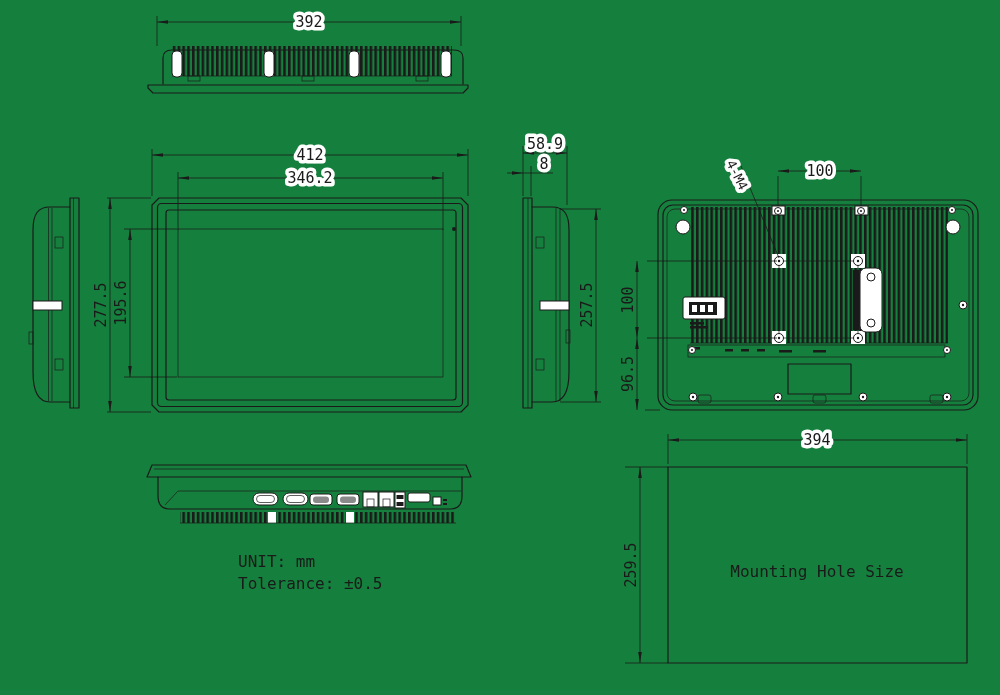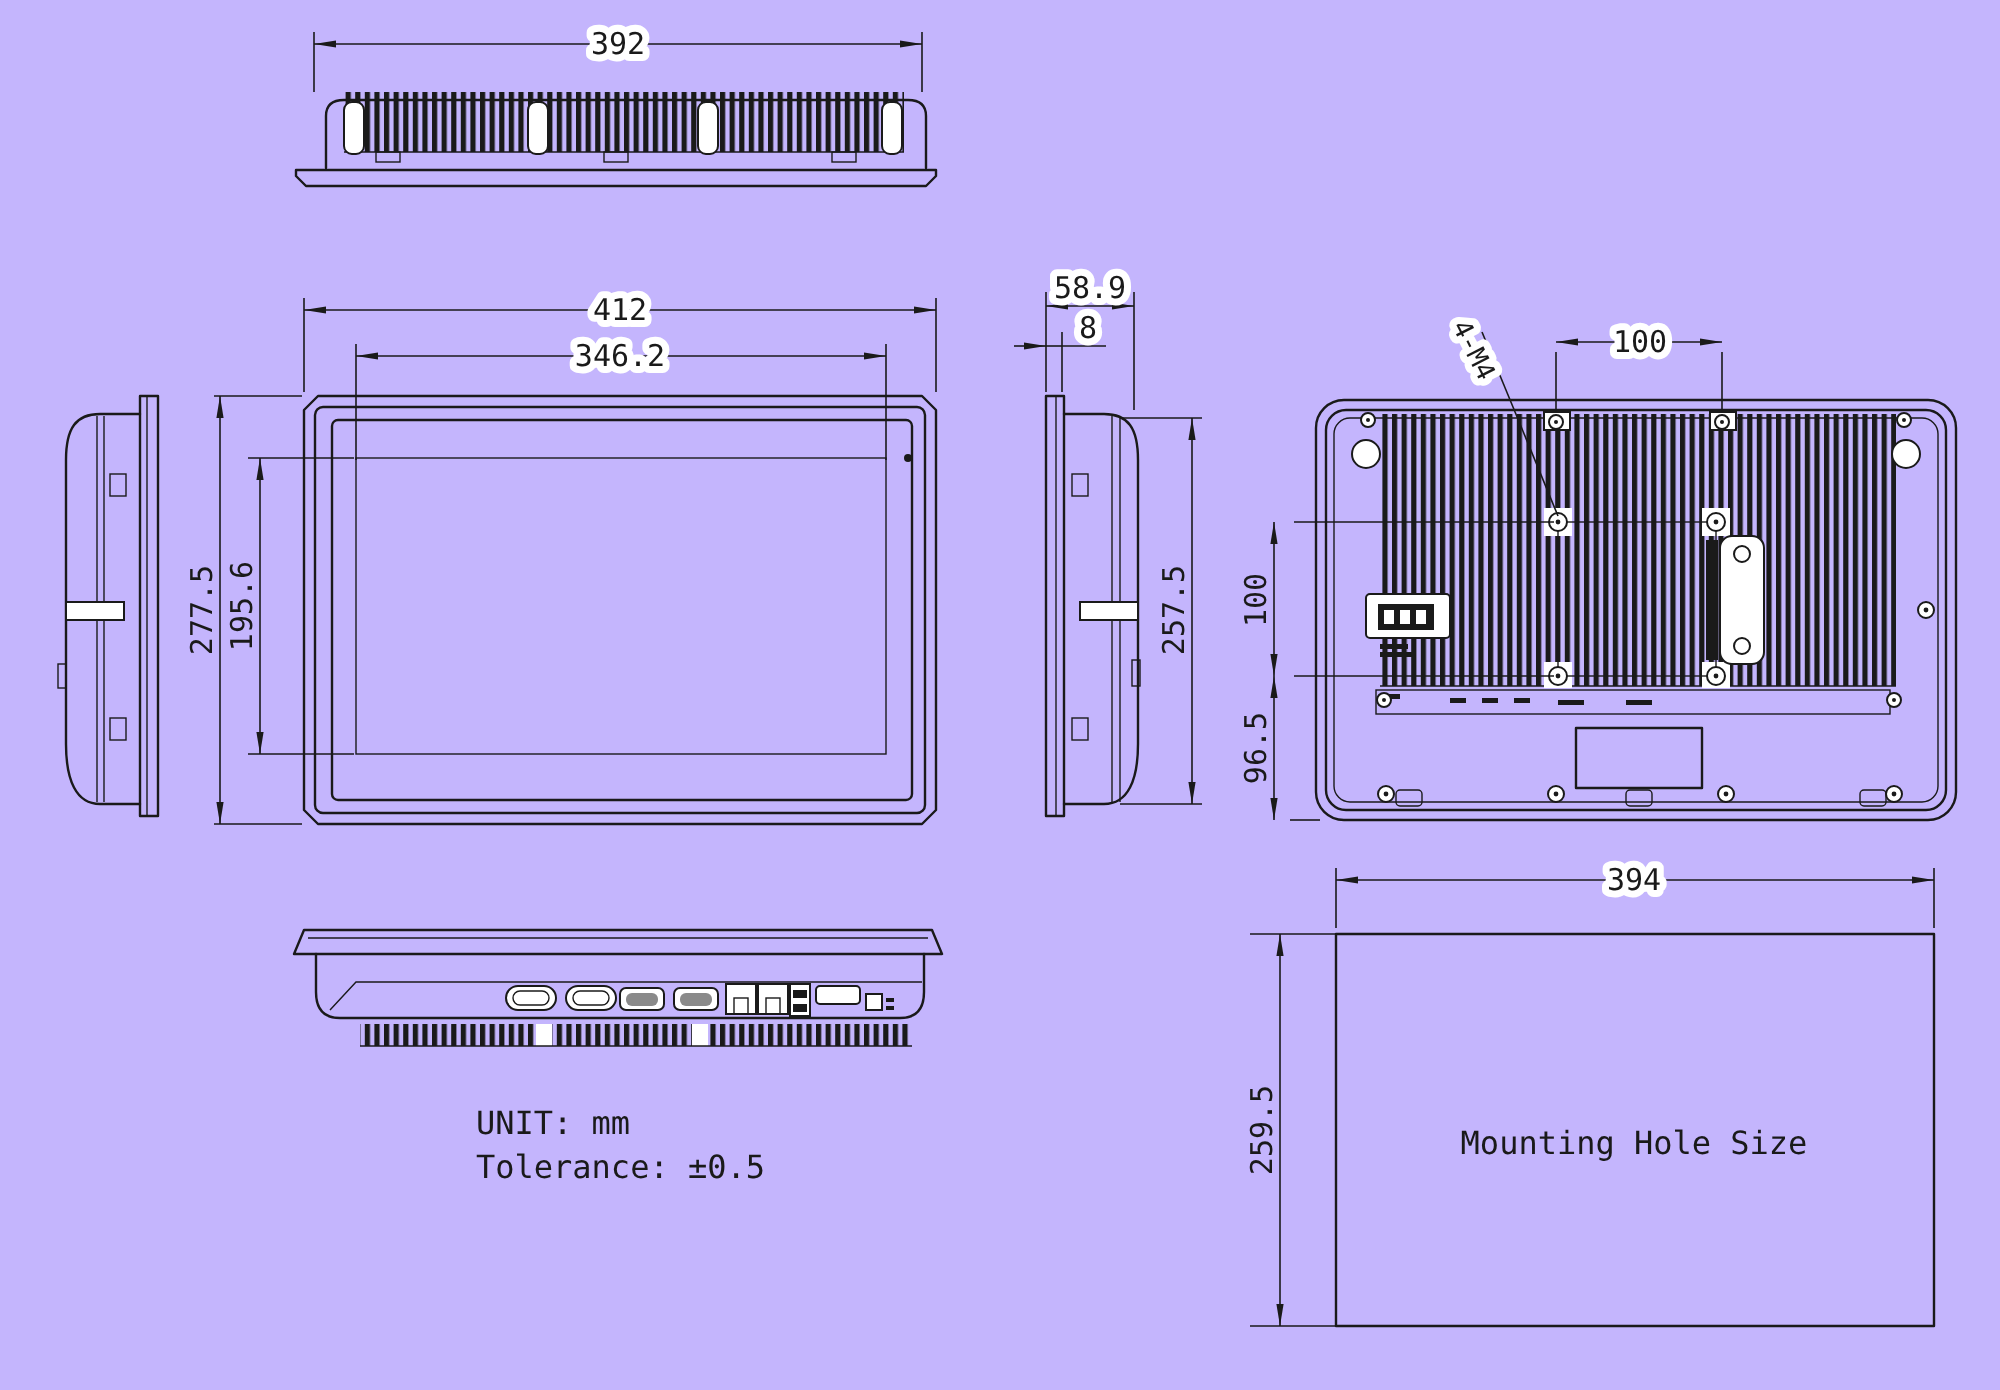--- a/index.html
+++ b/index.html
@@ -1,16 +1,16 @@
 <!DOCTYPE html>
 <html><head>
 <meta charset="utf-8">
 <style>
   html,body{margin:0;padding:0;background:#ffffff;}
-  .stage{position:relative;width:1000px;height:695px;background:#c4b5fd;overflow:hidden;}
+  .stage{position:relative;width:1000px;height:695px;background:#15803d;overflow:hidden;}
   svg{display:block;}
   .ln{fill:none;stroke:#1a1a1a;stroke-width:1.2;stroke-linejoin:round;stroke-linecap:round;}
   .tn{fill:none;stroke:#1a1a1a;stroke-width:0.7;}
   .dm{fill:none;stroke:#1a1a1a;stroke-width:0.8;}
   .fw{fill:#ffffff;stroke:#1a1a1a;stroke-width:1;}
   .fb{fill:#1a1a1a;stroke:none;}
   .gy{fill:#8a8a8a;stroke:none;}
   text{font-family:"DejaVu Sans Mono","Liberation Mono",monospace;fill:#1a1a1a;}
   .dimt{font-size:15px;text-anchor:middle;}
   .halo{paint-order:stroke;stroke:#ffffff;stroke-width:7px;stroke-linejoin:round;}

